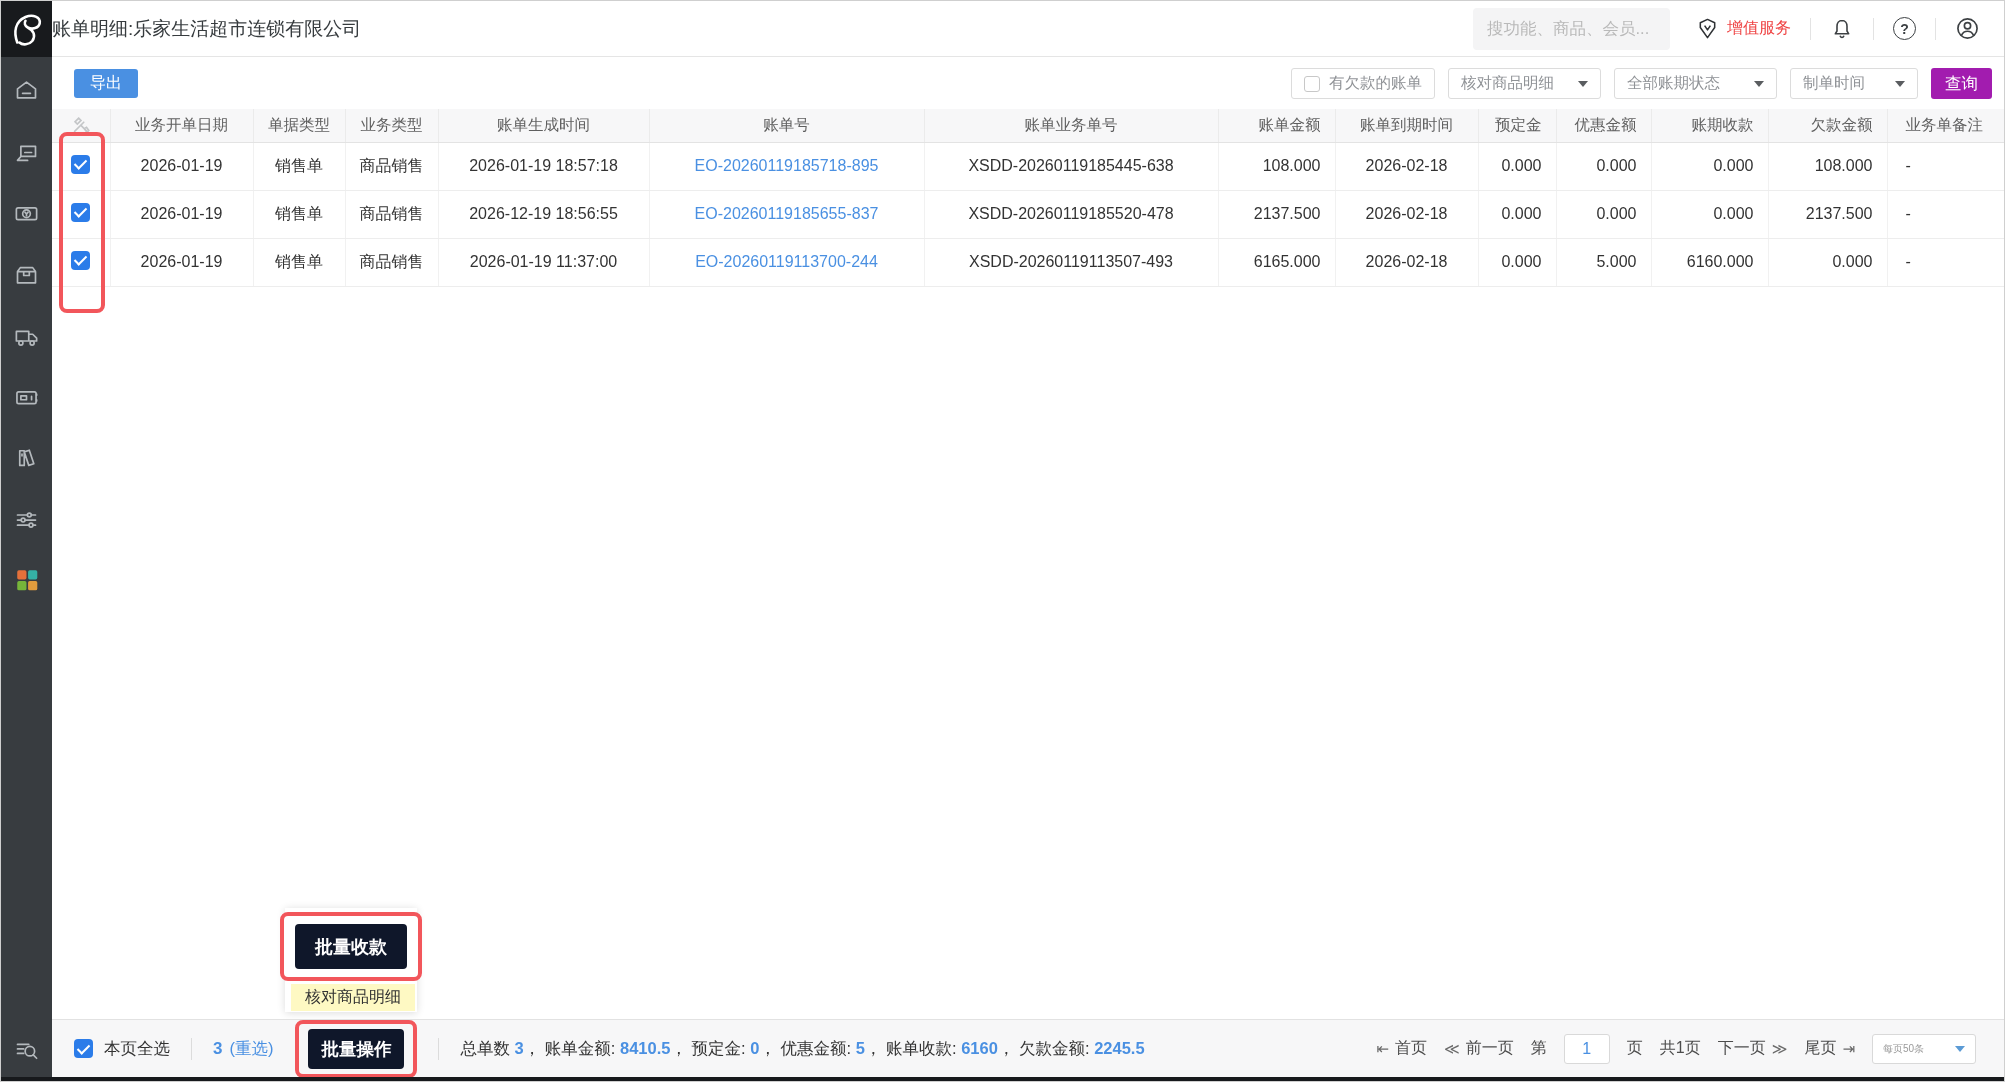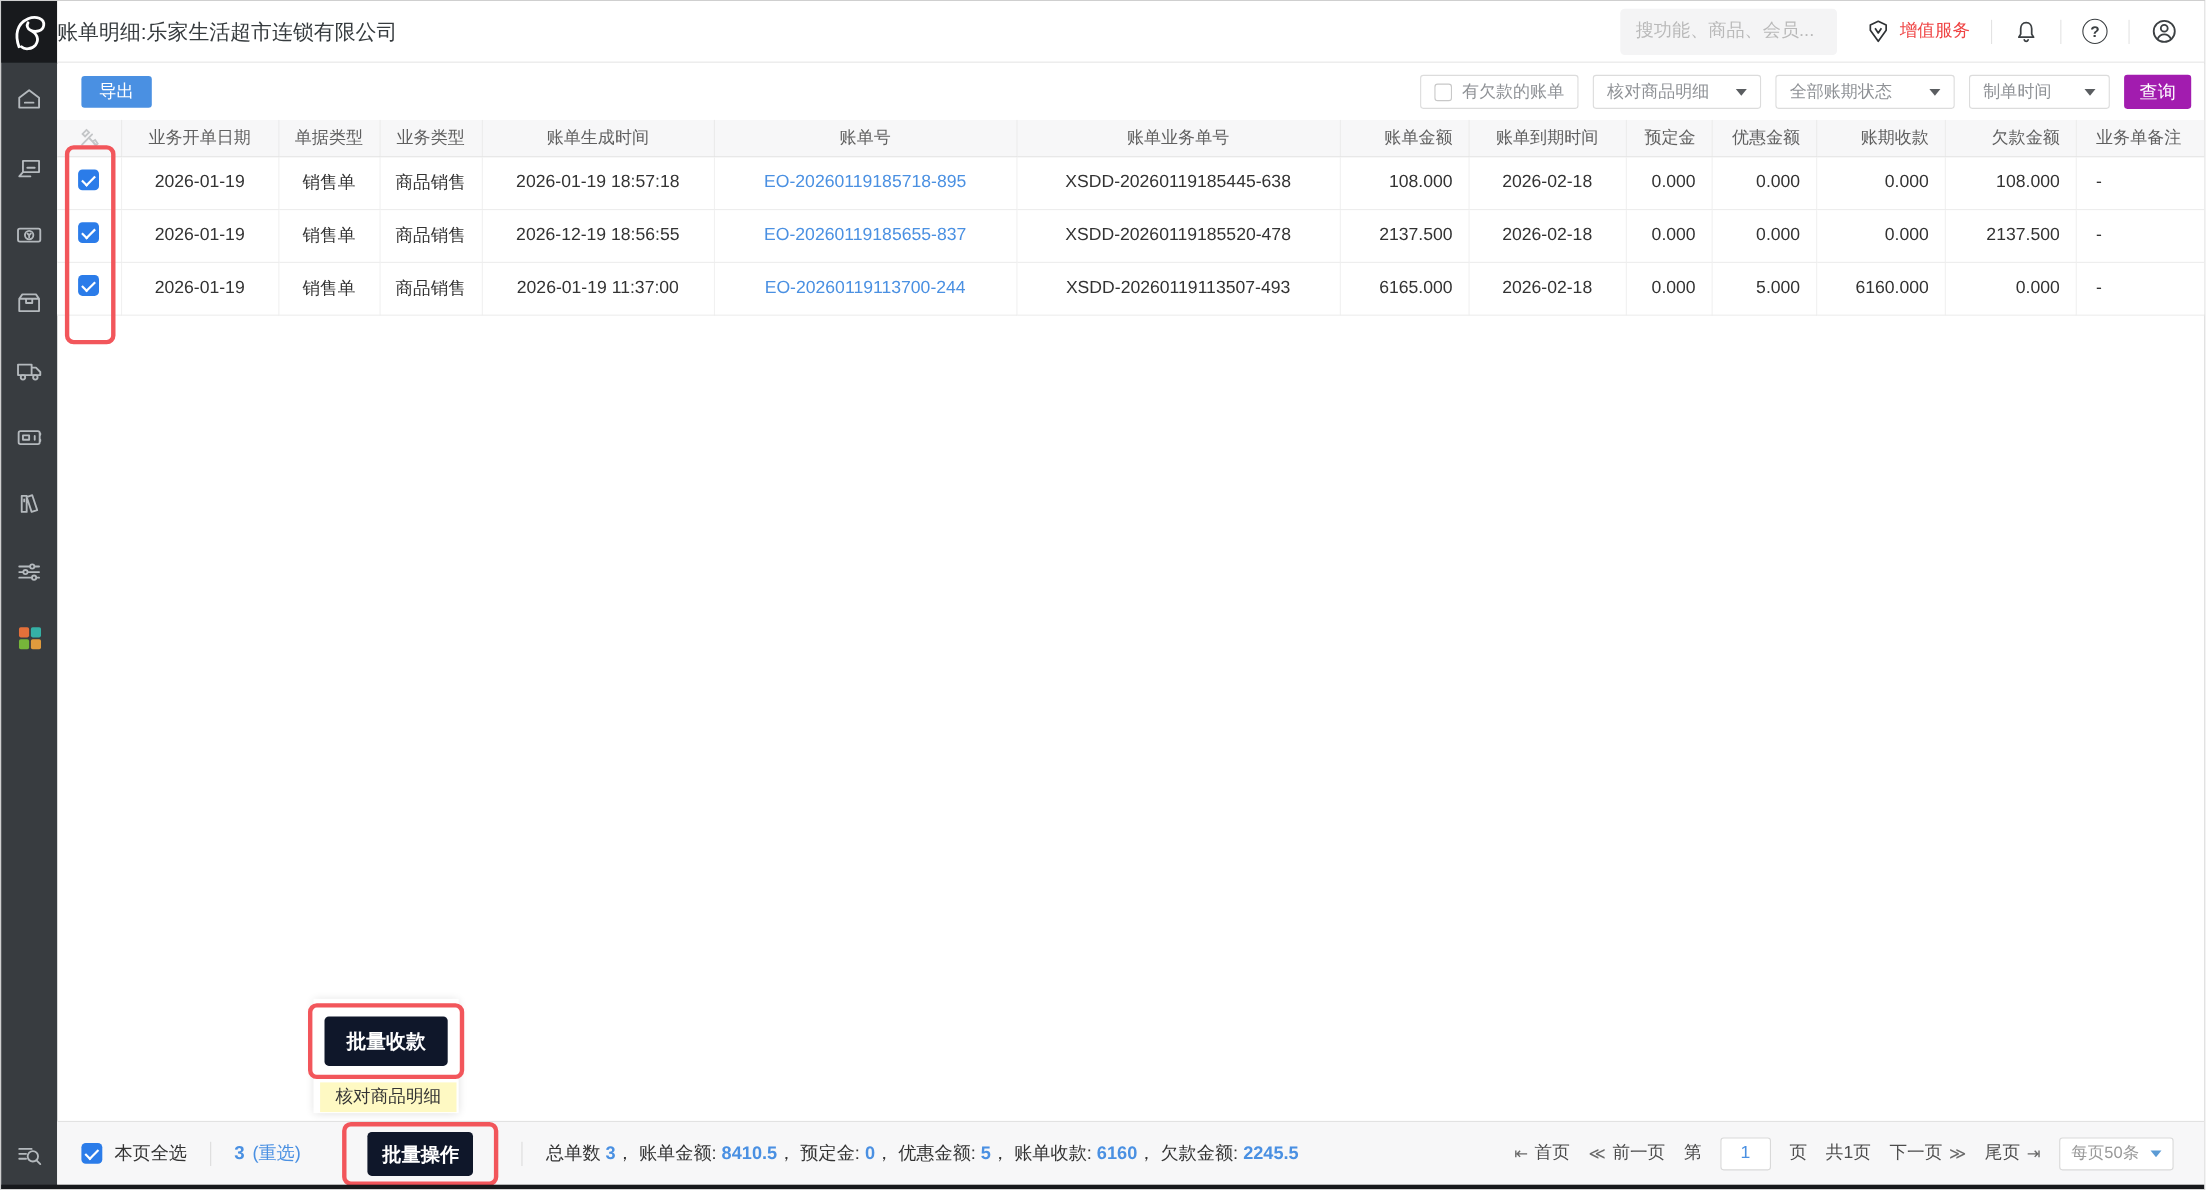--- a/index.html
+++ b/index.html
@@ -82,30 +82,30 @@
   .btn-receive{width:112px;height:45px;}
   .menu-item{position:absolute;left:290px;top:983px;width:124px;height:27px;background:#fef9c3;
     display:flex;align-items:center;justify-content:center;font-size:16px;color:#333;cursor:pointer;}
 
   
   .footer{position:absolute;left:51px;right:0;bottom:4px;height:58px;background:#f7f7f8;
     border-top:1px solid #e2e2e2;display:flex;align-items:center;padding:0 28px 0 22px;font-size:16.5px;}
   .fdiv{width:1px;height:22px;background:#dcdcdc;margin:0 21px;}
   .blue{color:#4a90e2;}
   .count{font-weight:bold;font-size:17px;}
-  .hl-inline{border:4px solid #f2565b;border-radius:8px;padding:5px 19px;margin:-9px 0 -9px 38px;}
+  .hl-inline{border:4px solid #f2565b;border-radius:8px;padding:5px 9px;margin:-9px 0 -9px 22px;}
   .btn-batch{width:96px;height:40px;font-size:17.5px;}
   .sum .v{color:#4a90e2;font-weight:bold;}
   .pager{margin-left:auto;display:flex;align-items:center;gap:17px;color:#4c4c4c;font-size:16px;white-space:nowrap;}
   .pager .pg{cursor:pointer;display:flex;align-items:center;gap:6px;}
   .pager .gl{font-size:15px;color:#6a6a6a;}
   .page-input{width:46px;height:30px;border:1px solid #d9d9d9;border-radius:3px;background:#fff;
     color:#4a90e2;text-align:center;font-size:16px;font-family:inherit;outline:none;}
   .size-select{margin-left:0;width:104px;height:30px;border:1px solid #d9d9d9;border-radius:3px;background:#fff;
-    color:#9a9a9a;font-size:15px;display:flex;align-items:center;justify-content:space-between;
+    color:#9a9a9a;font-size:10px;display:flex;align-items:center;justify-content:space-between;
     padding:0 10px;cursor:pointer;}
   .caret-blue{width:0;height:0;border-left:5px solid transparent;border-right:5px solid transparent;
     border-top:6px solid #5b9bd5;}
   .bottom-edge{position:absolute;left:0;right:0;bottom:0;height:4px;background:#17191c;}
 </style>
 </head>
 <body>
 
 <div class="screen">
 

